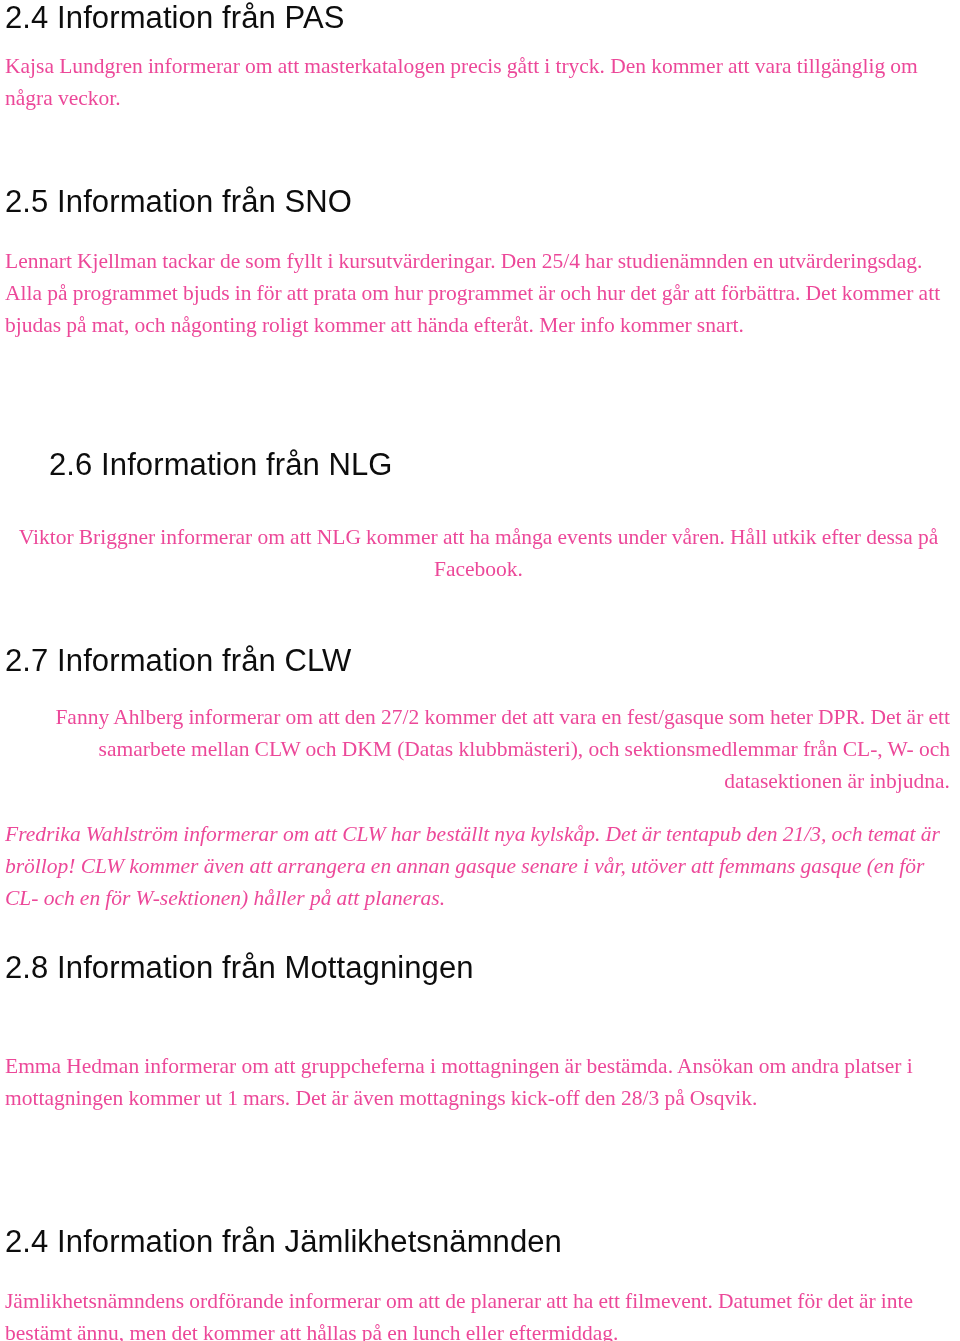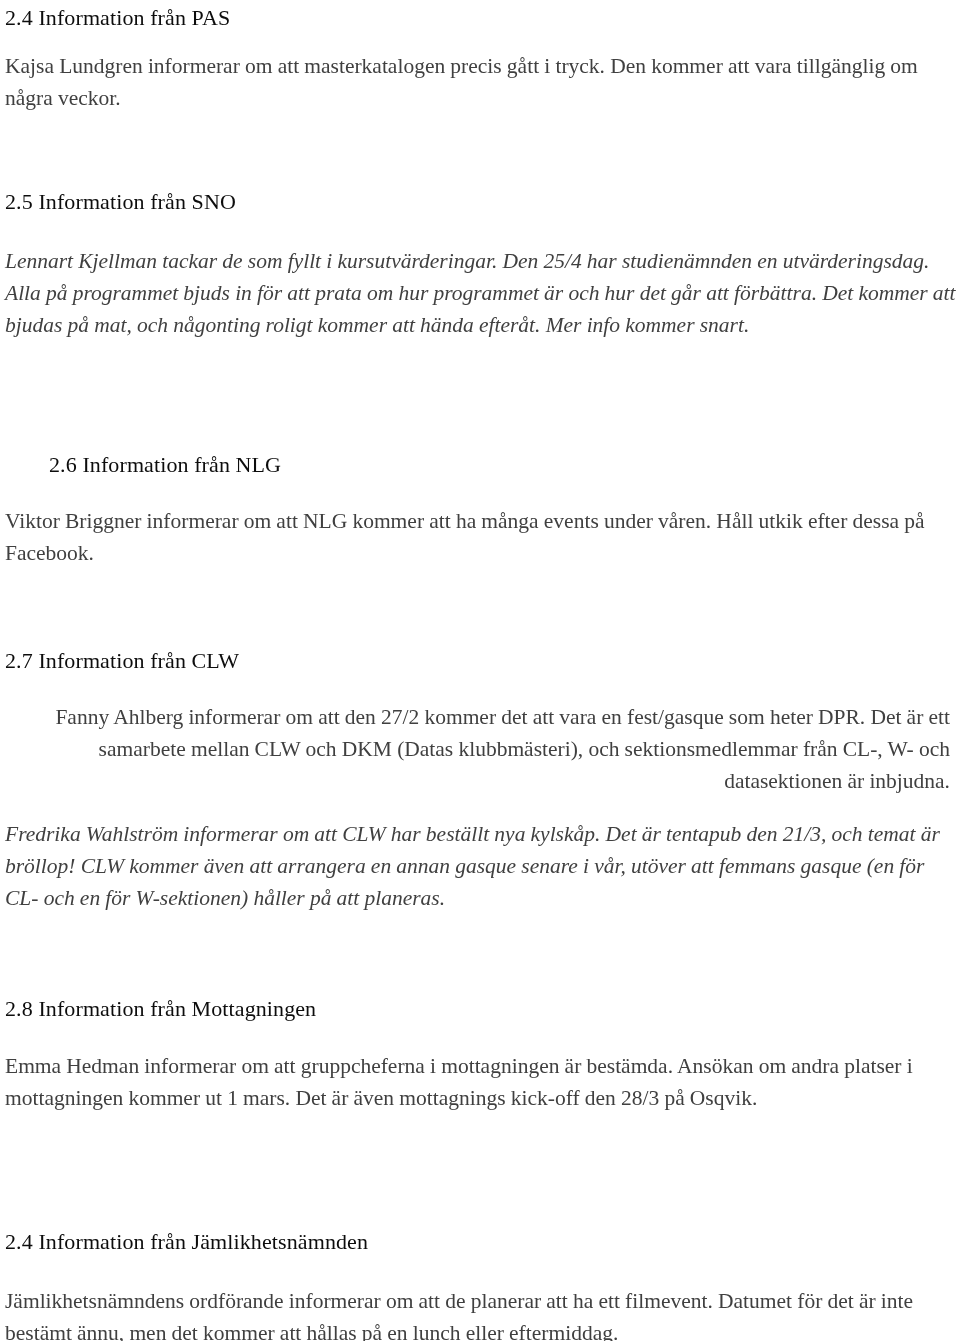--- a/index.html
+++ b/index.html
@@ -17,58 +17,58 @@
   }
   .page {
     position: relative;
     width: 960px;
     height: 1341px;
     padding: 0;
     box-sizing: border-box;
   }
   
   h2.section-heading {
-    font-family: Liberation Serif, serif;
+    font-family: Liberation Sans, sans-serif;
     font-weight: 400;
-    font-size: 22px;
+    font-size: 31px;
     line-height: 32px;
     letter-spacing: 0.1px;
     color: #0d0d0d;
     margin: 0;
     padding: 0;
     white-space: nowrap;
   }
   p.body-text {
     font-family: "Liberation Serif", "DejaVu Serif", serif;
     font-size: 21.5px;
     line-height: 32px;
-    color: #404040;
+    color: #ec4899;
     margin: 0;
     padding: 0;
     text-align: left;
     word-spacing: -0.2px;
   }
 
   
   .blk { position: absolute; left: 5px; }
 
   #h-2-4   { top: 2px;    width: 940px; }
   #p-2-4   { top: 50px;   width: 947px; }
 
   #h-2-5   { top: 186px;  width: 940px; }
-  #p-2-5   { top: 245px;  width: 951px; font-style: italic; }
+  #p-2-5   { top: 245px;  width: 951px; }
 
   #h-2-6   { top: 449px;  width: 940px; margin-left: 44px; }
-  #p-2-6   { top: 505px;  width: 947px; }
+  #p-2-6   { top: 521px;  width: 947px; text-align: center; }
 
   #h-2-7   { top: 645px;  width: 940px; }
   #p-2-7a  { top: 701px;  width: 945px; text-align: right; }
   #p-2-7b  { top: 818px;  width: 950px; font-style: italic; }
 
-  #h-2-8   { top: 993px;  width: 940px; }
+  #h-2-8   { top: 952px;  width: 940px; }
   #p-2-8   { top: 1050px; width: 948px; }
 
   #h-2-9   { top: 1226px; width: 940px; }
   #p-2-9   { top: 1285px; width: 950px; }
 </style>
 </head>
 <body>
 
 <div class="page">
 

